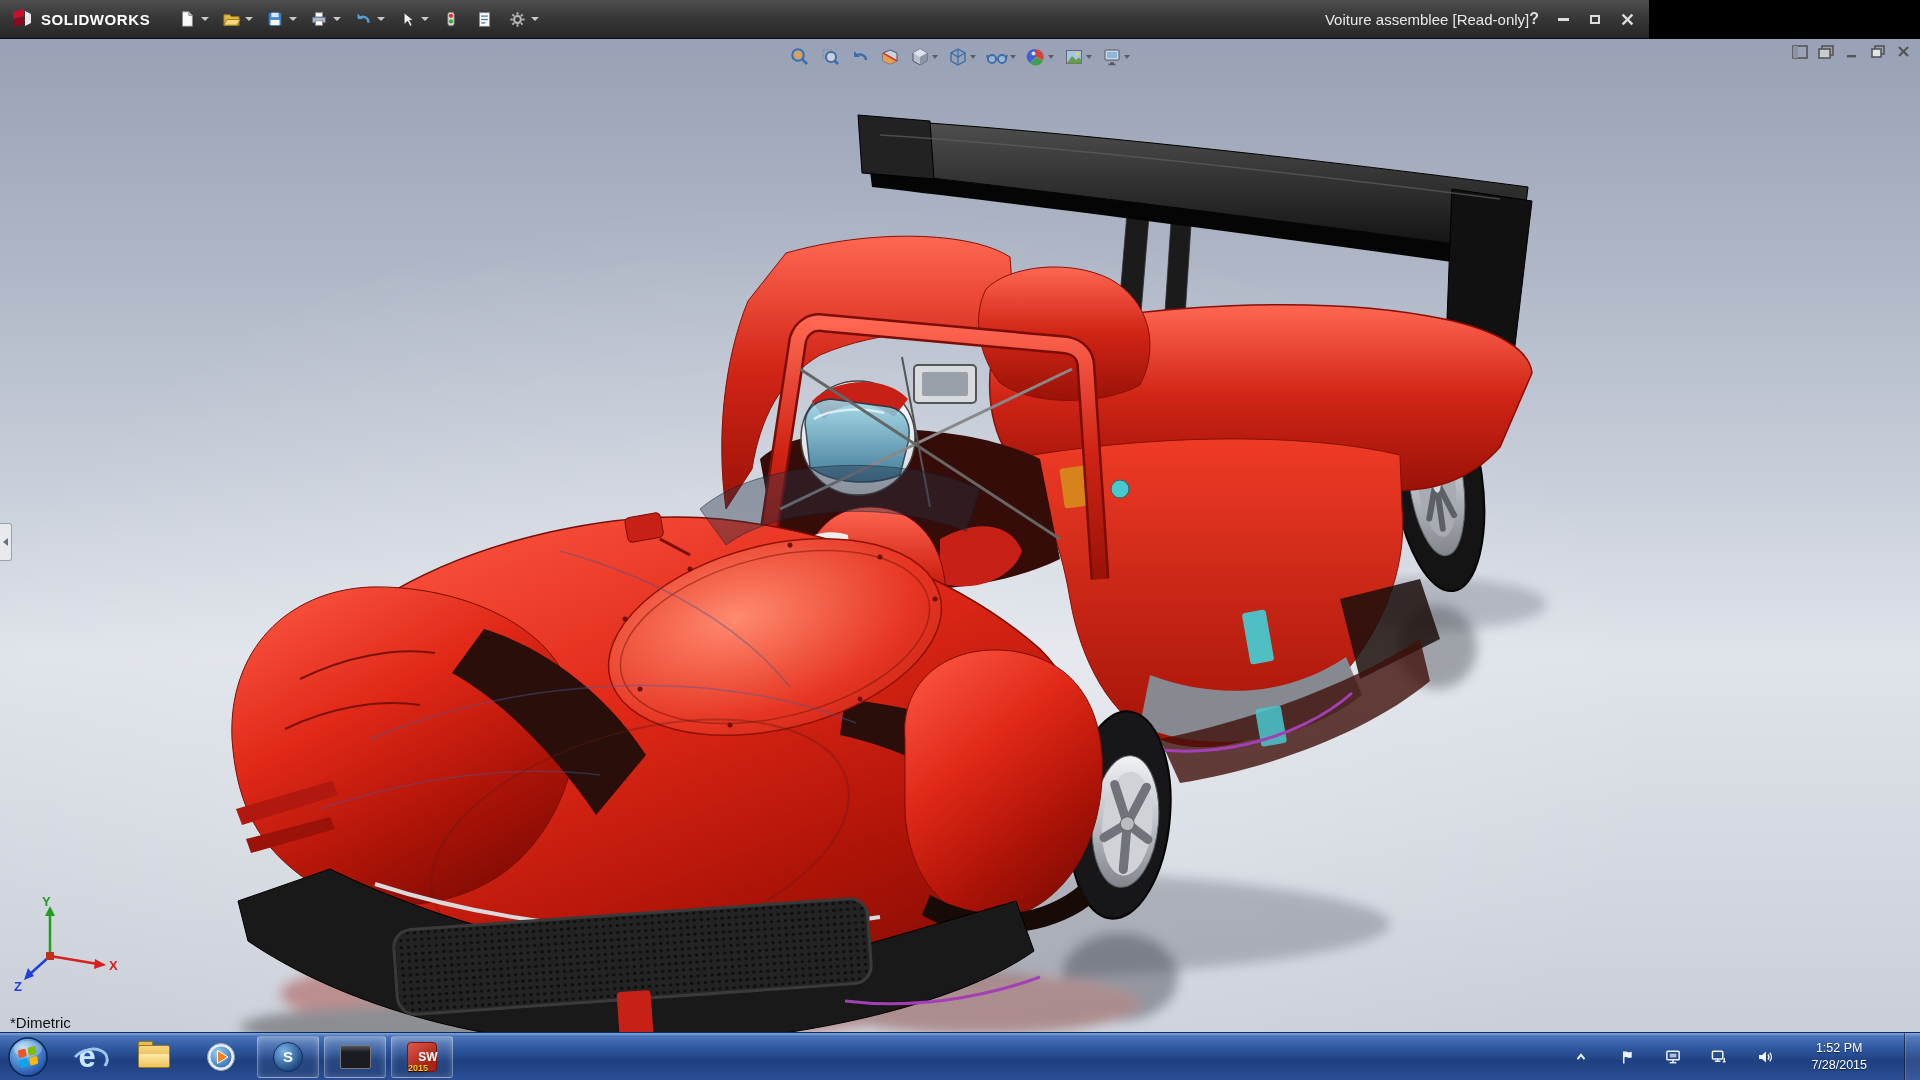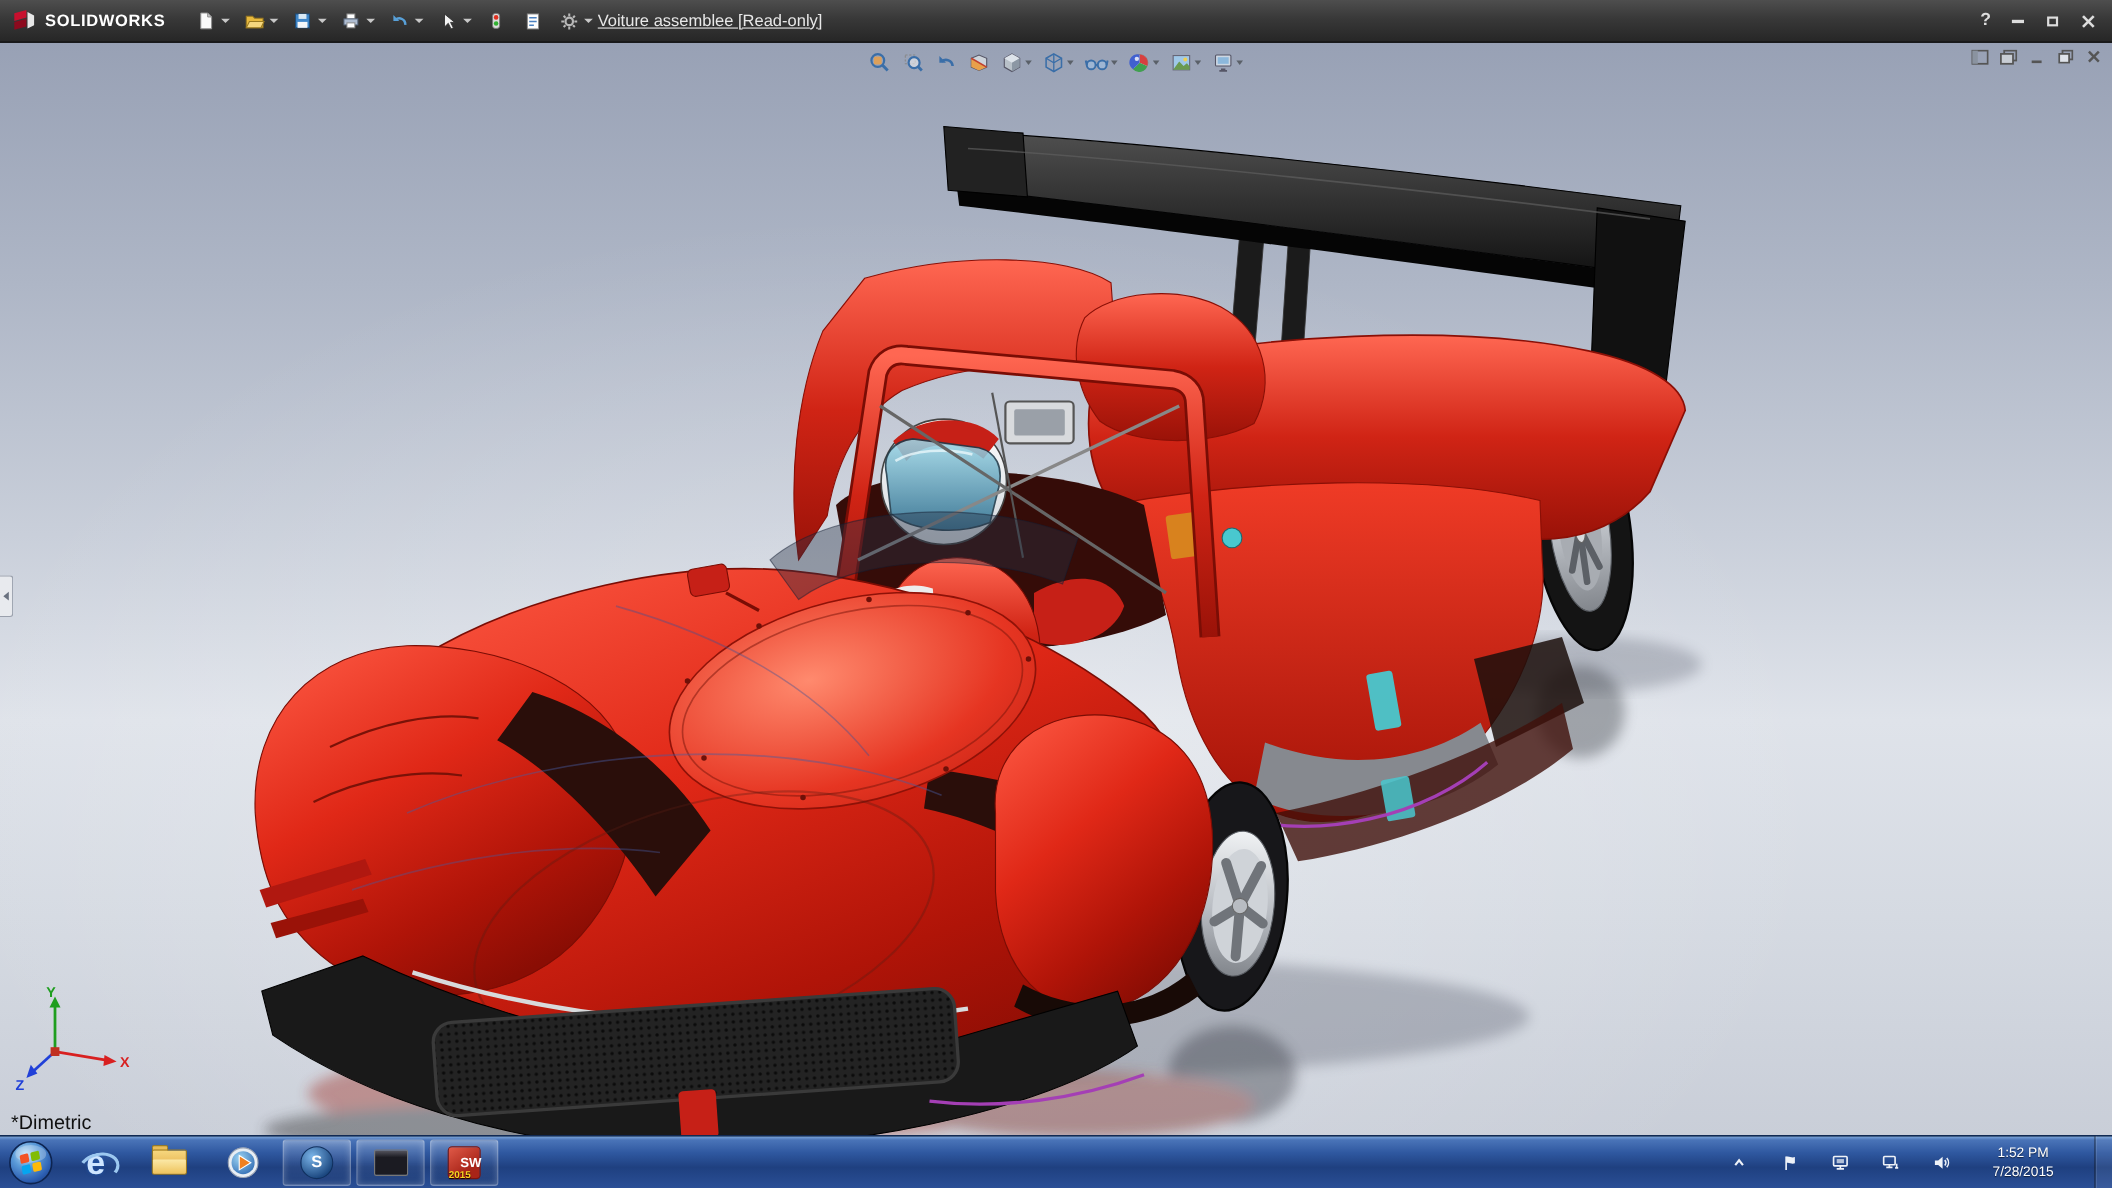--- a/index.html
+++ b/index.html
@@ -2,31 +2,31 @@
 <html><head>
 <meta charset="utf-8">
 <style>
   html,body{margin:0;padding:0;}
   body{
     width:1920px;height:1080px;position:relative;overflow:hidden;
     font-family:"Liberation Sans",sans-serif;background:#000;
   }
   
   .titlebar{
-    position:absolute;top:0;left:0;width:1920px;height:39px;box-sizing:border-box;
+    position:absolute;top:0;left:0;width:1649px;height:39px;box-sizing:border-box;
     background:linear-gradient(180deg,#4e4e4e 0%,#383838 45%,#262626 100%);
     border-bottom:1px solid #0d0d0d;display:flex;align-items:center;
   }
   .logo{display:flex;align-items:center;gap:7px;padding:0 12px 0 10px;}
   .logo-text{color:#fff;font-weight:bold;font-size:15px;letter-spacing:0.6px;}
   .tb-tools{display:flex;align-items:center;gap:3px;padding-left:10px;}
   .tb-btn{height:30px;display:flex;align-items:center;gap:3px;padding:0 4px;border-radius:3px;}
   .tb-glyph{width:22px;height:22px;display:flex;align-items:center;justify-content:center;}
   .caret{width:0;height:0;border-left:4px solid transparent;border-right:4px solid transparent;border-top:4px solid #c8c8c8;}
-  .tb-title{flex:1;text-align:left;color:#e8e8e8;font-size:15px;white-space:nowrap;overflow:hidden;text-decoration:underline;}
+  .tb-title{flex:1;text-align:right;color:#e8e8e8;font-size:15px;white-space:nowrap;overflow:hidden;}
   .tb-win{display:flex;align-items:center;gap:16px;padding-right:14px;}
   .help-glyph{color:#ddd;font-size:16px;font-weight:bold;}
   .wb{display:flex;align-items:center;justify-content:center;width:16px;height:16px;}
   .wb-min-bar{width:11px;height:3px;background:#ddd;}
   .wb-restore-box{width:10px;height:9px;border:2px solid #ddd;box-sizing:border-box;}
   
   .viewport{
     position:absolute;top:39px;left:0;width:1920px;height:993px;overflow:hidden;
     background:
       radial-gradient(ellipse at 42% 70%, rgba(255,255,255,0.30), rgba(255,255,255,0) 55%),
@@ -41,21 +41,21 @@
   .hu-caret{width:0;height:0;border-left:3.5px solid transparent;border-right:3.5px solid transparent;border-top:4px solid #5a6068;}
   .doc-controls{position:absolute;top:5px;right:8px;display:flex;align-items:center;gap:9px;z-index:5;}
   .dc{width:17px;height:15px;display:flex;align-items:center;justify-content:center;}
   .left-tab{
     position:absolute;left:0;top:484px;width:11px;height:36px;background:#e8eaee;
     border:1px solid #9aa0ac;border-left:none;border-radius:0 3px 3px 0;
     display:flex;align-items:center;justify-content:center;z-index:5;
   }
   .left-tab-arrow{width:0;height:0;border-top:4px solid transparent;border-bottom:4px solid transparent;border-right:5px solid #6a7280;}
   .triad{position:absolute;left:12px;bottom:38px;z-index:4;}
-  .view-label{position:absolute;left:10px;bottom:1px;font-size:18px;color:#101010;z-index:4;}
+  .view-label{position:absolute;left:10px;bottom:1px;font-size:15px;color:#101010;z-index:4;}
   
   .taskbar{
     position:absolute;bottom:0;left:0;width:1920px;height:48px;box-sizing:border-box;
     background:linear-gradient(180deg,#7fa8dc 0%,#4a74b8 7%,#2f58a0 32%,#1f4080 60%,#2a4f96 100%);
     border-top:1px solid #0c2a5c;display:flex;align-items:center;
   }
   .start-orb{width:56px;height:47px;display:flex;align-items:center;justify-content:center;}
   .tb-items{display:flex;align-items:center;gap:5px;}
   .task-item{width:62px;height:42px;display:flex;align-items:center;justify-content:center;border-radius:3px;box-sizing:border-box;position:relative;}
   .task-item.running{

